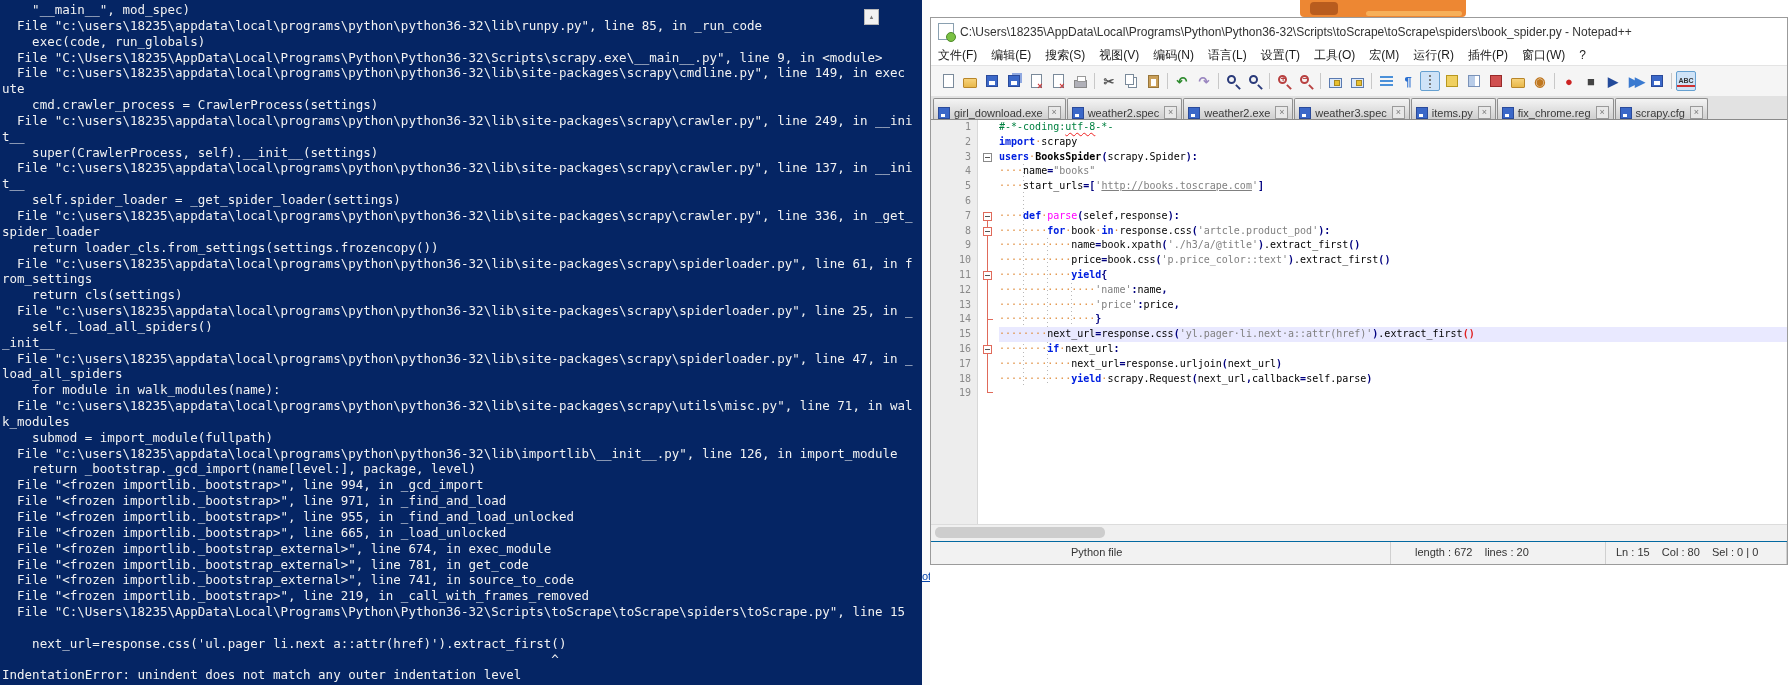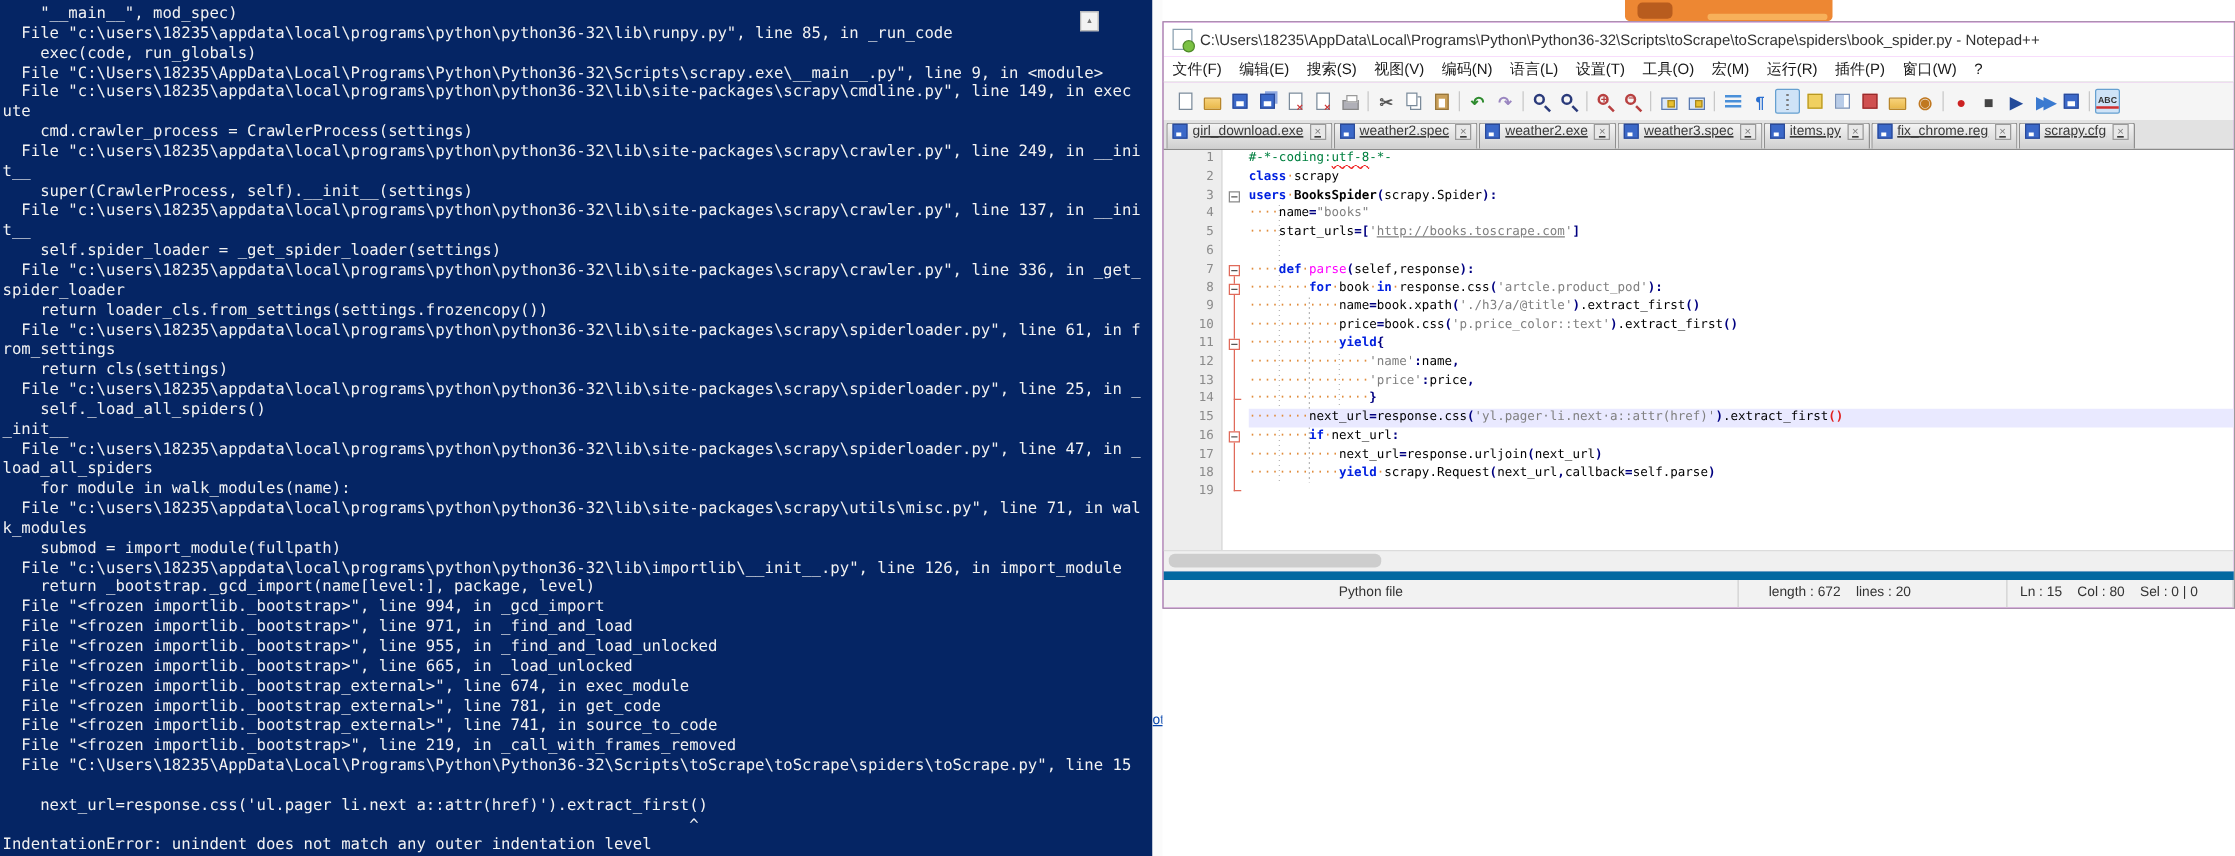--- a/index.html
+++ b/index.html
@@ -19,21 +19,21 @@
   
   #gap-strip{position:absolute;left:922px;top:0;width:8px;height:685px;background:#fbfbfb;}
   #gap-link{position:absolute;left:0px;top:570px;color:#0645ad;text-decoration:underline;
             font-size:11px;white-space:nowrap;overflow:hidden;width:8px;}
   #orange-tab{position:absolute;left:1300px;top:0;width:166px;height:17px;background:#ed8733;
               border-radius:0 0 4px 4px;}
   #orange-logo{position:absolute;left:10px;top:2px;width:28px;height:13px;background:#b85c1e;border-radius:4px;}
   #orange-pill{position:absolute;left:66px;top:11px;width:96px;height:5px;background:#f7b05a;border-radius:3px;}
 
   
-  #npp{position:absolute;left:930px;top:17px;width:858px;height:470px;background:#d946ef;
+  #npp{position:absolute;left:930px;top:17px;width:858px;height:548px;background:#fdba74;
        border:1px solid #9b9b9b;box-sizing:border-box;display:flex;flex-direction:column;}
   #titlebar{height:27px;background:#ffffff;display:flex;align-items:center;flex:0 0 auto;}
   .npp-icon{width:14px;height:15px;background:#fff;border:1px solid #8aa0b0;margin:0 6px 0 7px;position:relative;flex:0 0 auto;}
   .npp-icon::after{content:'';position:absolute;right:-3px;bottom:-3px;width:8px;height:8px;
                    background:#7ac143;border-radius:50%;border:1px solid #4f8a2a;}
   #title-text{font-size:12px;color:#333;white-space:nowrap;overflow:hidden;}
 
   #menubar{height:20px;background:#ffffff;display:flex;align-items:center;flex:0 0 auto;
            border-bottom:1px solid #e4e4e4;}
   .menu-item{font-size:12px;color:#1a1a1a;padding:2px 7px;white-space:nowrap;cursor:default;}
@@ -69,23 +69,23 @@
   .s-winlock::after{content:'';position:absolute;right:1px;bottom:1px;width:4px;height:4px;background:#e8c030;border:1px solid #a88820;}
   .s-wrap{width:13px;height:2px;background:#4a90d9;box-shadow:0 4px 0 #4a90d9,0 8px 0 #4a90d9;margin-bottom:8px;}
   .s-indent{width:2px;height:13px;background:repeating-linear-gradient(#7a7a7a 0 2px,transparent 2px 4px);}
   .s-funclist{width:12px;height:12px;background:#f0d060;border:1px solid #b89820;}
   .s-docmap{width:12px;height:12px;background:linear-gradient(90deg,#b8cce8 60%,#fff 60%);border:1px solid #7a92b8;}
   .s-doclist{width:12px;height:12px;background:#d05050;border:1px solid #982a2a;}
   .tbi .abc-glyph{font:bold 7px "Liberation Sans",sans-serif;border-bottom:2px solid #d03030;padding:0 1px;line-height:9px;}
 
   #tabbar{height:23px;background:#e2e2e2;display:flex;align-items:flex-end;padding-left:2px;
           border-bottom:1px solid #8a8a8a;overflow:hidden;flex:0 0 auto;}
-  .tab{height:20px;display:flex;align-items:flex-start;background:linear-gradient(#f4f4f4,#cfcfcf);
+  .tab{height:20px;display:flex;align-items:flex-end;background:linear-gradient(#f4f4f4,#cfcfcf);
        border:1px solid #8f8f8f;border-bottom:none;border-radius:2px 2px 0 0;margin-right:1px;
-       padding:0 4px;white-space:nowrap;flex:0 0 auto;text-decoration:underline;}
+       padding:0 4px;white-space:nowrap;flex:0 0 auto;}
   .tfloppy{width:10px;height:10px;background:#3b68c8;border:1px solid #2a4a9a;position:relative;margin-right:4px;flex:0 0 auto;}
   .tfloppy::after{content:'';position:absolute;left:2px;bottom:1px;width:4px;height:3px;background:#fff;}
   .tlabel{font-size:11px;color:#3a3a3a;font-family:"Liberation Sans",sans-serif;}
   .tclose{font-size:9px;color:#7a7a7a;border:1px solid #9a9a9a;background:#e8e8e8;width:11px;height:11px;
           line-height:10px;text-align:center;margin-left:5px;flex:0 0 auto;}
 
   
   #editor{flex:1 1 auto;background:#fff;position:relative;overflow:hidden;
           font-family:"DejaVu Sans Mono","Liberation Mono",monospace;font-size:10px;}
   #ln-bg{position:absolute;left:0;top:0;bottom:0;width:46px;background:#ededed;border-right:1px solid #d8d8d8;}
@@ -114,21 +114,21 @@
   .st{color:#808080;}
   .lk{color:#808080;text-decoration:underline;}
   .fn{color:#ff00ff;}
   .cn{color:#000;font-weight:bold;}
   .ws{color:#e08c3c;}
   .br{color:#e02020;font-weight:bold;}
 
   #hscroll{height:16px;background:#f0f0f0;border-top:1px solid #dcdcdc;position:relative;flex:0 0 auto;}
   #hthumb{position:absolute;left:4px;top:2px;width:170px;height:11px;background:#cdcdcd;border-radius:5px;}
 
-  #statusbar{height:22px;background:#f2f2f2;border-top:7px solid #0369a1;display:flex;flex:0 0 auto;
+  #statusbar{height:22px;background:#f2f2f2;border-top:1px solid #0369a1;display:flex;flex:0 0 auto;
              font-size:11px;color:#333;}
   .scell{padding-top:4px;box-sizing:border-box;white-space:pre;border-right:1px solid #d0d0d0;overflow:hidden;}
   #scell-type{width:460px;padding-left:140px;flex:0 0 auto;}
   #scell-len{width:215px;padding-left:24px;flex:0 0 auto;}
   #scell-pos{flex:1 1 auto;padding-left:10px;}
 </style>
 </head>
 <body>
 
 <div id="console">
@@ -359,21 +359,21 @@
     <div id="ig3" class="iguide"></div>
     <div id="code-lines">
         <div class="crow">
           <span class="ln">1</span>
           <span class="fcol"></span>
           <div class="ctext"><span class="cm">#-*-coding:</span><span class="cm sp">utf-8</span><span class="cm">-*-</span></div>
         </div>
         <div class="crow">
           <span class="ln">2</span>
           <span class="fcol"></span>
-          <div class="ctext"><span class="kw">class</span><span class="ws">·</span><span class="tx">scrapy</span></div>
+          <div class="ctext"><span class="kw">import</span><span class="ws">·</span><span class="tx">scrapy</span></div>
         </div>
         <div class="crow">
           <span class="ln">3</span>
           <span class="fcol">
             <span class="fbox g"></span>
           </span>
           <div class="ctext"><span class="kw">users</span><span class="ws">·</span><span class="cn">BooksSpider</span><span class="op">(</span><span class="tx">scrapy.Spider</span><span class="op">):</span></div>
         </div>
         <div class="crow">
           <span class="ln">4</span>

